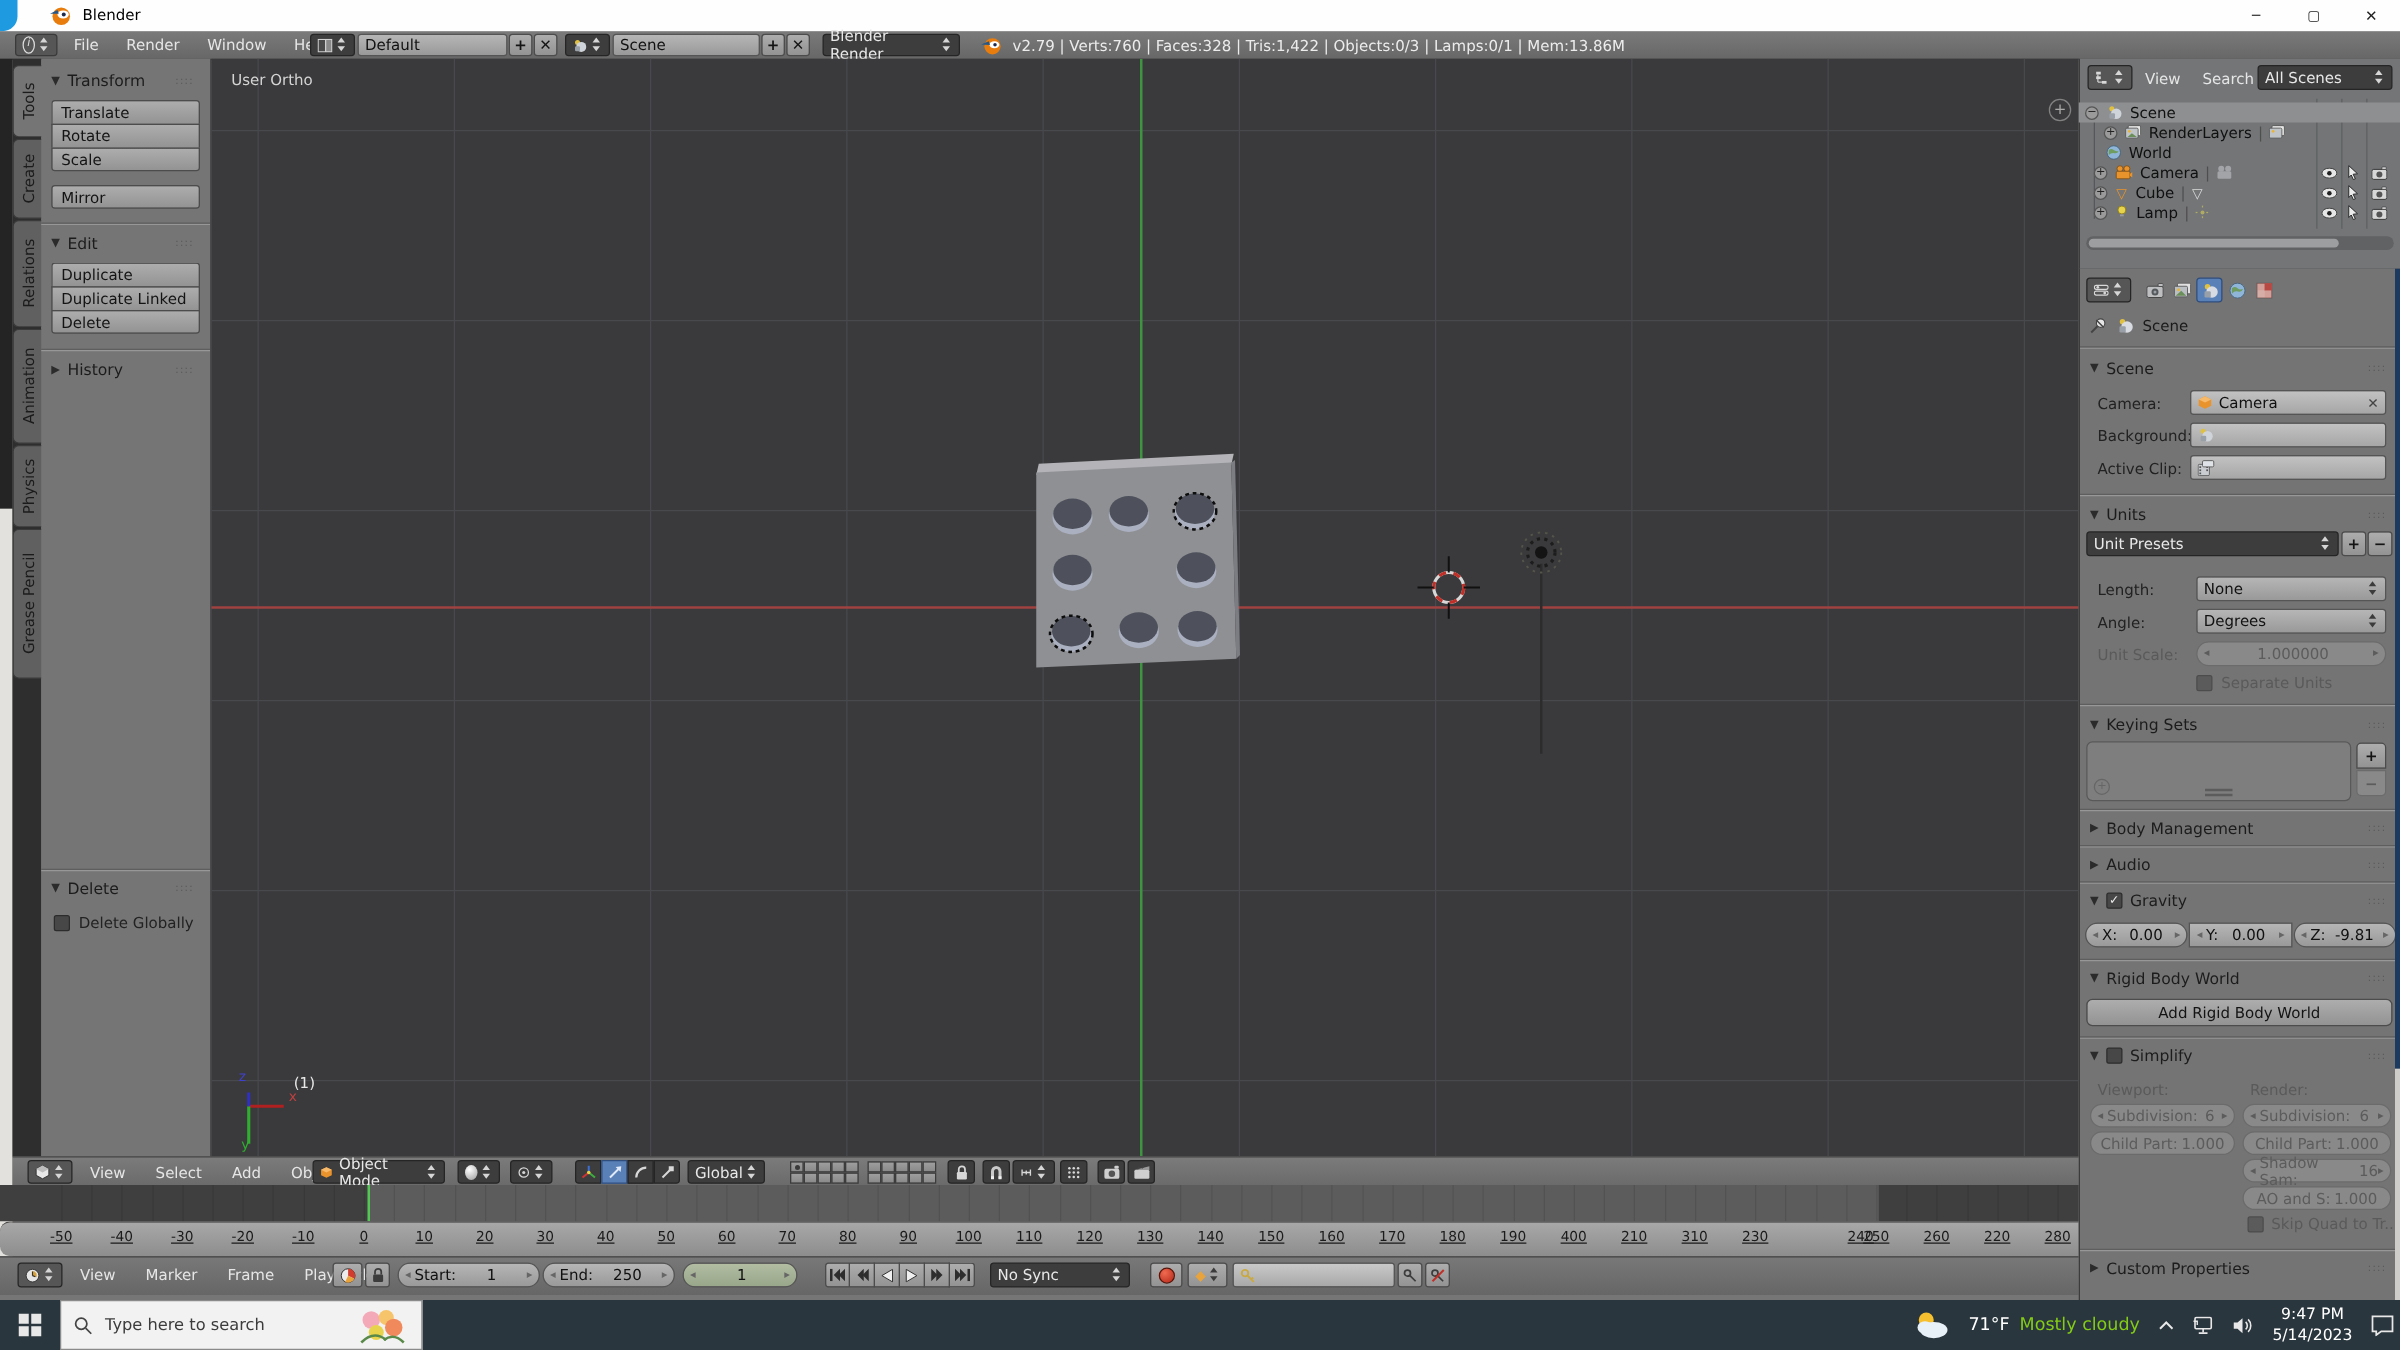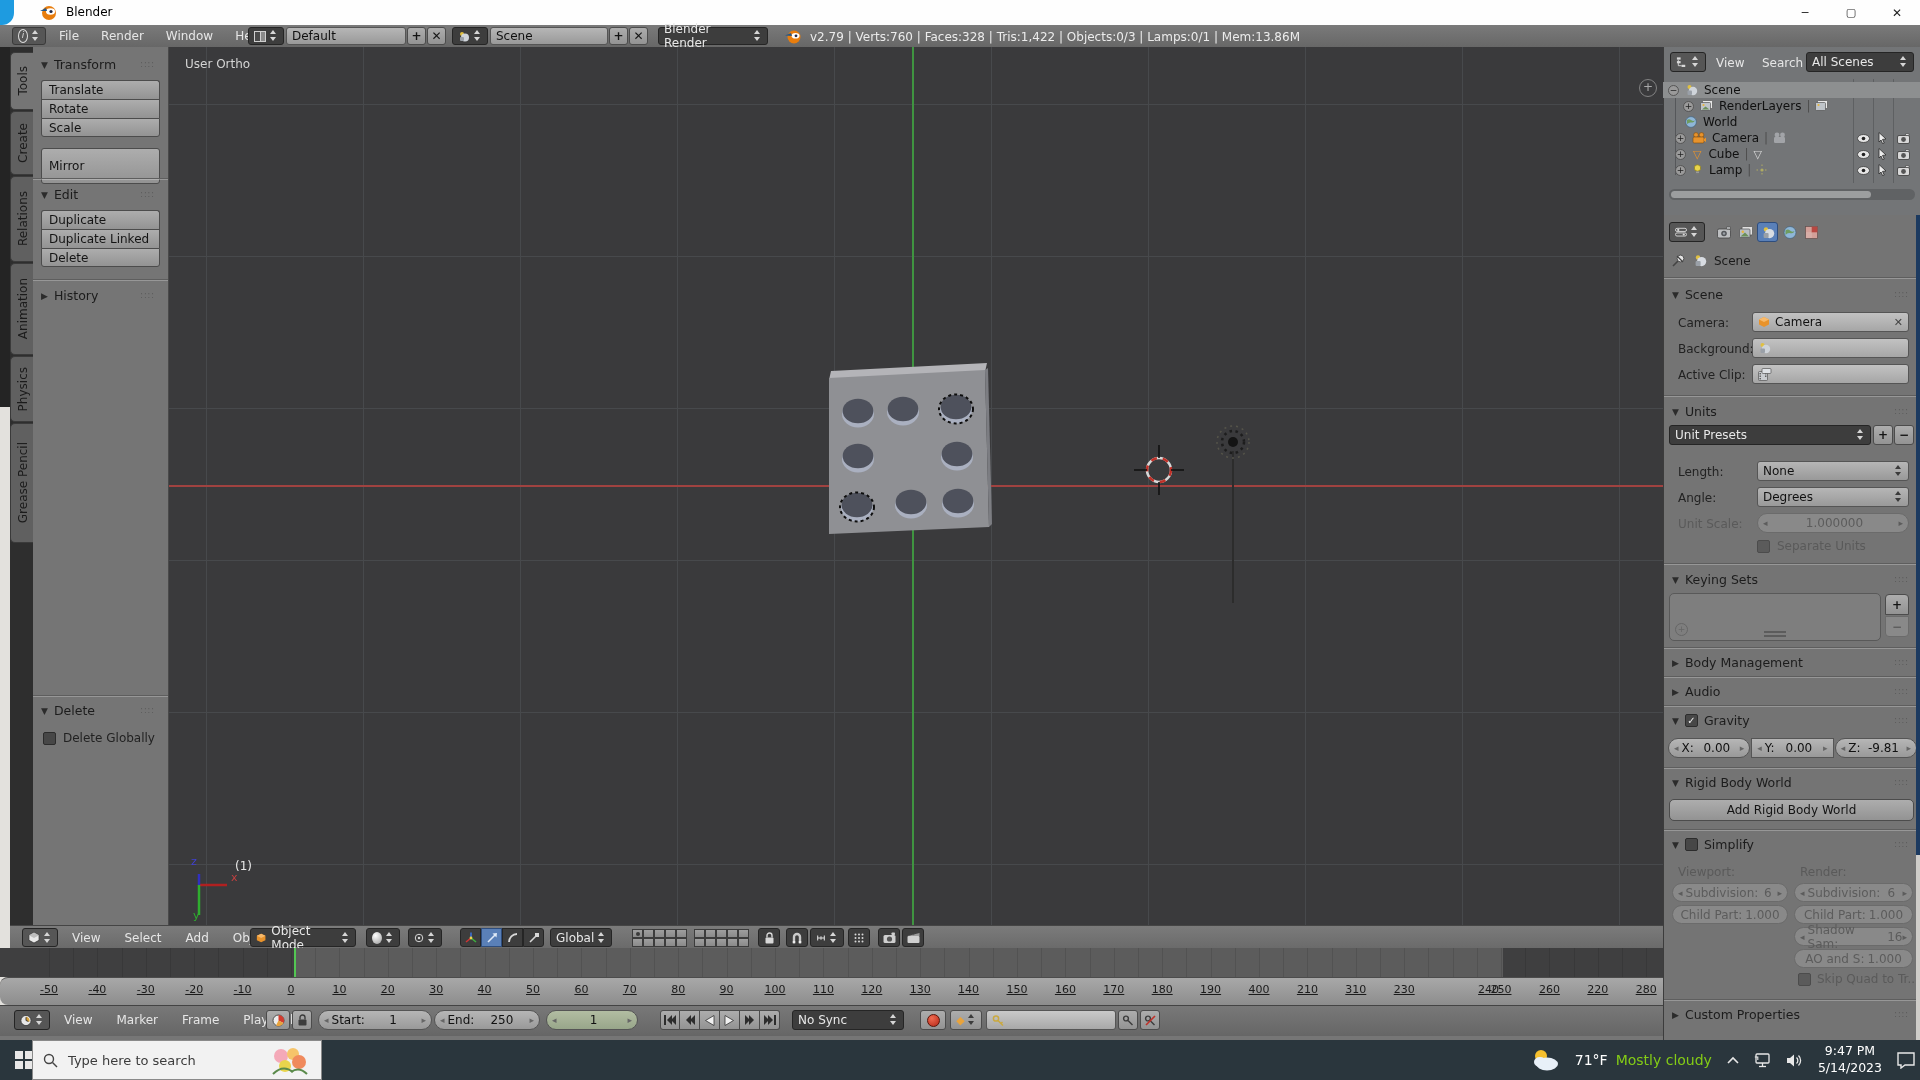--- a/index.html
+++ b/index.html
@@ -160,21 +160,21 @@
     </div>
     <div class="abs btn joinedTop" style="left:8px;top:33px;width:119px;height:19px;justify-content:flex-start;padding-left:7px;">
         <span>Translate</span>
       </div>
     <div class="abs btn joinedMid" style="left:8px;top:52px;width:119px;height:19px;justify-content:flex-start;padding-left:7px;">
         <span>Rotate</span>
       </div>
     <div class="abs btn joinedBot" style="left:8px;top:71px;width:119px;height:19px;justify-content:flex-start;padding-left:7px;">
         <span>Scale</span>
       </div>
-    <div class="abs btn" style="left:8px;top:101px;width:119px;height:36px;justify-content:flex-start;padding-left:7px;">
+    <div class="abs btn" style="left:8px;top:101px;width:119px;height:19px;justify-content:flex-start;padding-left:7px;">
         <span>Mirror</span>
       </div>
     <div class="sep" style="left:0;top:131px;width:135px;"></div>
     <div class="phdr abs" style="left:8px;top:140px;width:120px;">
       <span class="tri">▼</span>
         <span>Edit</span>
         <span class="dots">::::</span>
     </div>
     <div class="abs btn joinedTop" style="left:8px;top:163px;width:119px;height:19px;justify-content:flex-start;padding-left:7px;">
         <span>Duplicate</span>
@@ -1065,21 +1065,21 @@
 
   <div class="abs" style="left:0;top:1040px;width:1920px;height:40px;background:#2a363d;">
     <div class="tb-ico abs" style="left:0;top:0;">
       <div style="display:grid;grid-template-columns:8px 8px;grid-template-rows:8px 8px;gap:1.5px;">
         <span style="background:#e8e8e8;"></span>
           <span style="background:#e8e8e8;"></span>
           <span style="background:#e8e8e8;"></span>
           <span style="background:#e8e8e8;"></span>
       </div>
     </div>
-    <div class="abs flex" style="left:32px;top:0;width:290px;height:40px;background:#f2f2f2;border:1px solid #8a8a8a;box-sizing:border-box;gap:10px;padding:0 10px;">
+    <div class="abs flex" style="left:48px;top:0;width:290px;height:40px;background:#f2f2f2;border:1px solid #8a8a8a;box-sizing:border-box;gap:10px;padding:0 10px;">
       <svg width="15" height="15" viewBox="0 0 15 15">
           <circle cx="6" cy="6" r="4.5" fill="none" stroke="#444" stroke-width="1.4"></circle>
           <line x1="9.5" y1="9.5" x2="14" y2="14" stroke="#444" stroke-width="1.4"></line>
         </svg>
       <span style="color:#3c3c3c;font-size:13px;">Type here to search</span>
       <svg style="margin-left:auto;" width="42" height="32" viewBox="0 0 42 32">
           <circle cx="12" cy="12" r="7" fill="#f4a9b8"></circle>
           <circle cx="24" cy="10" r="6" fill="#f6c46a"></circle>
           <circle cx="30" cy="18" r="7" fill="#f08a5d"></circle>
           <circle cx="16" cy="22" r="6" fill="#e8d44c"></circle>

